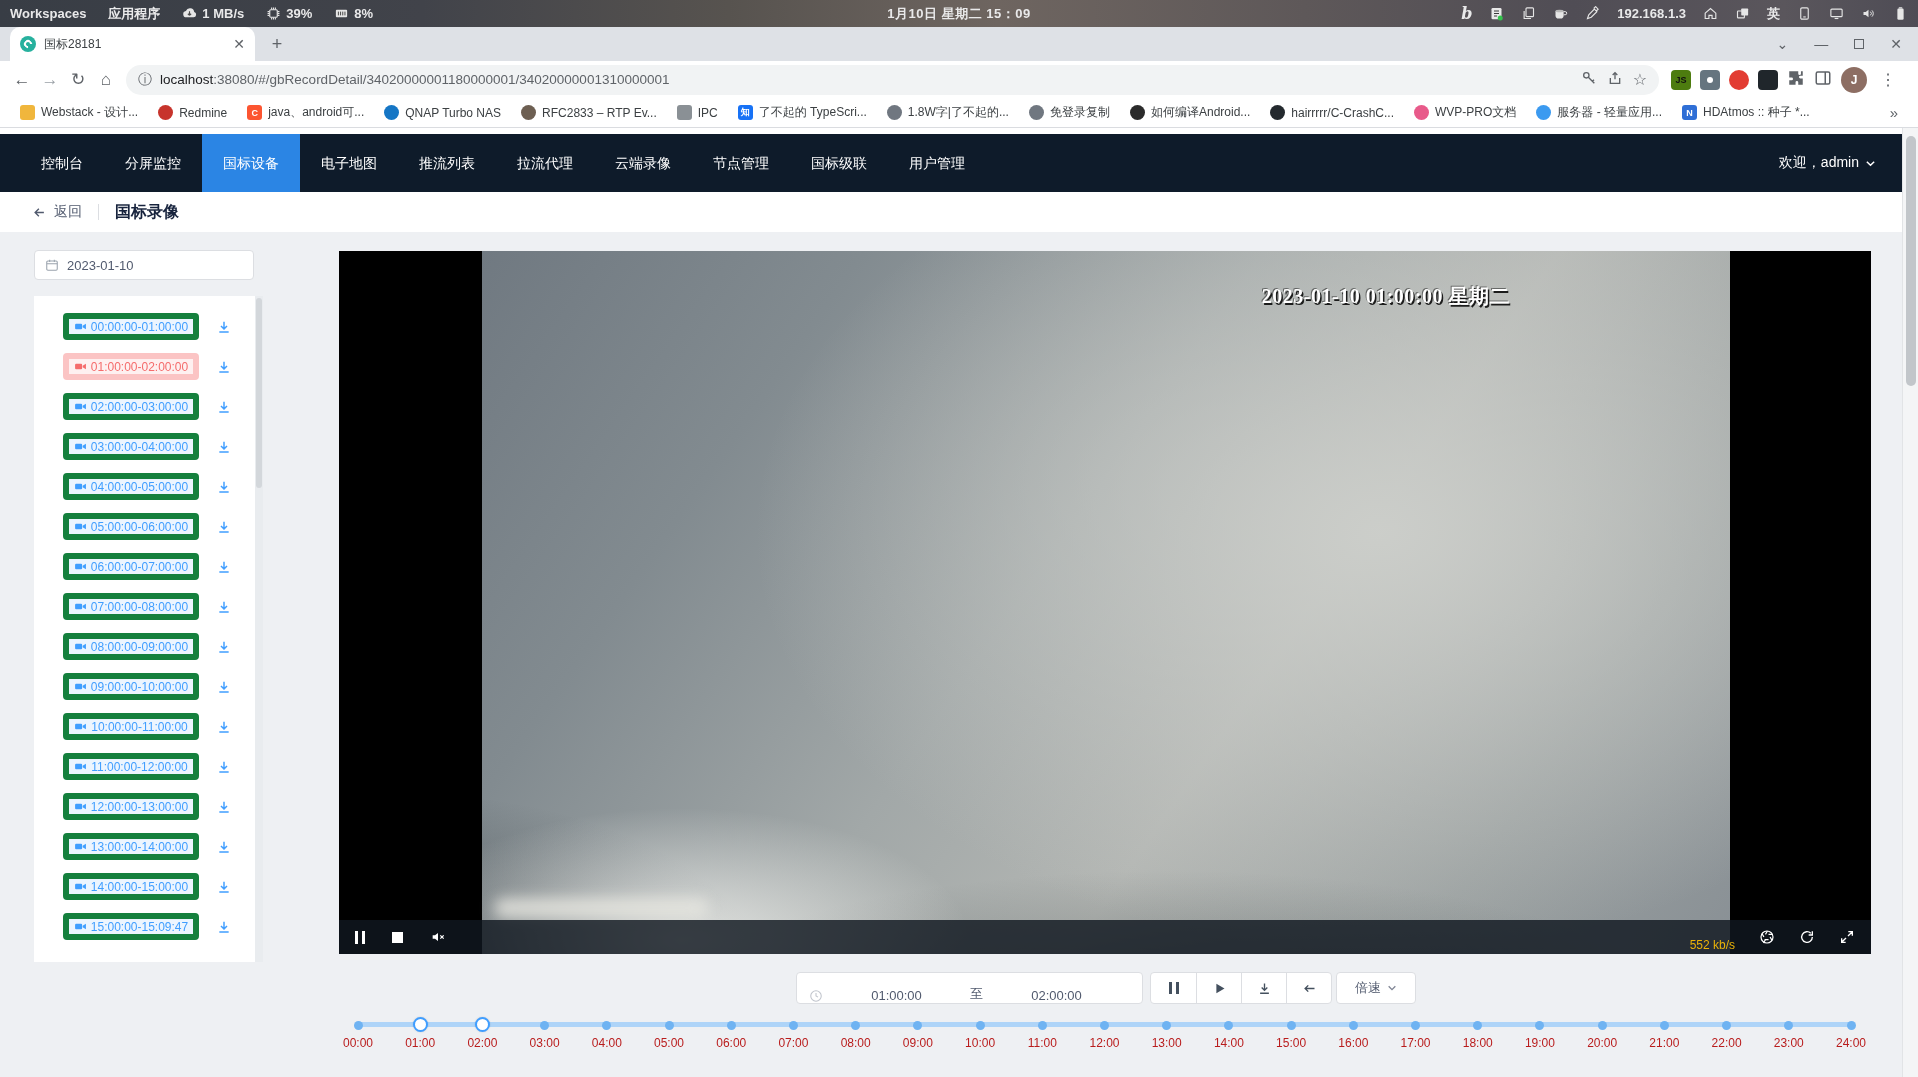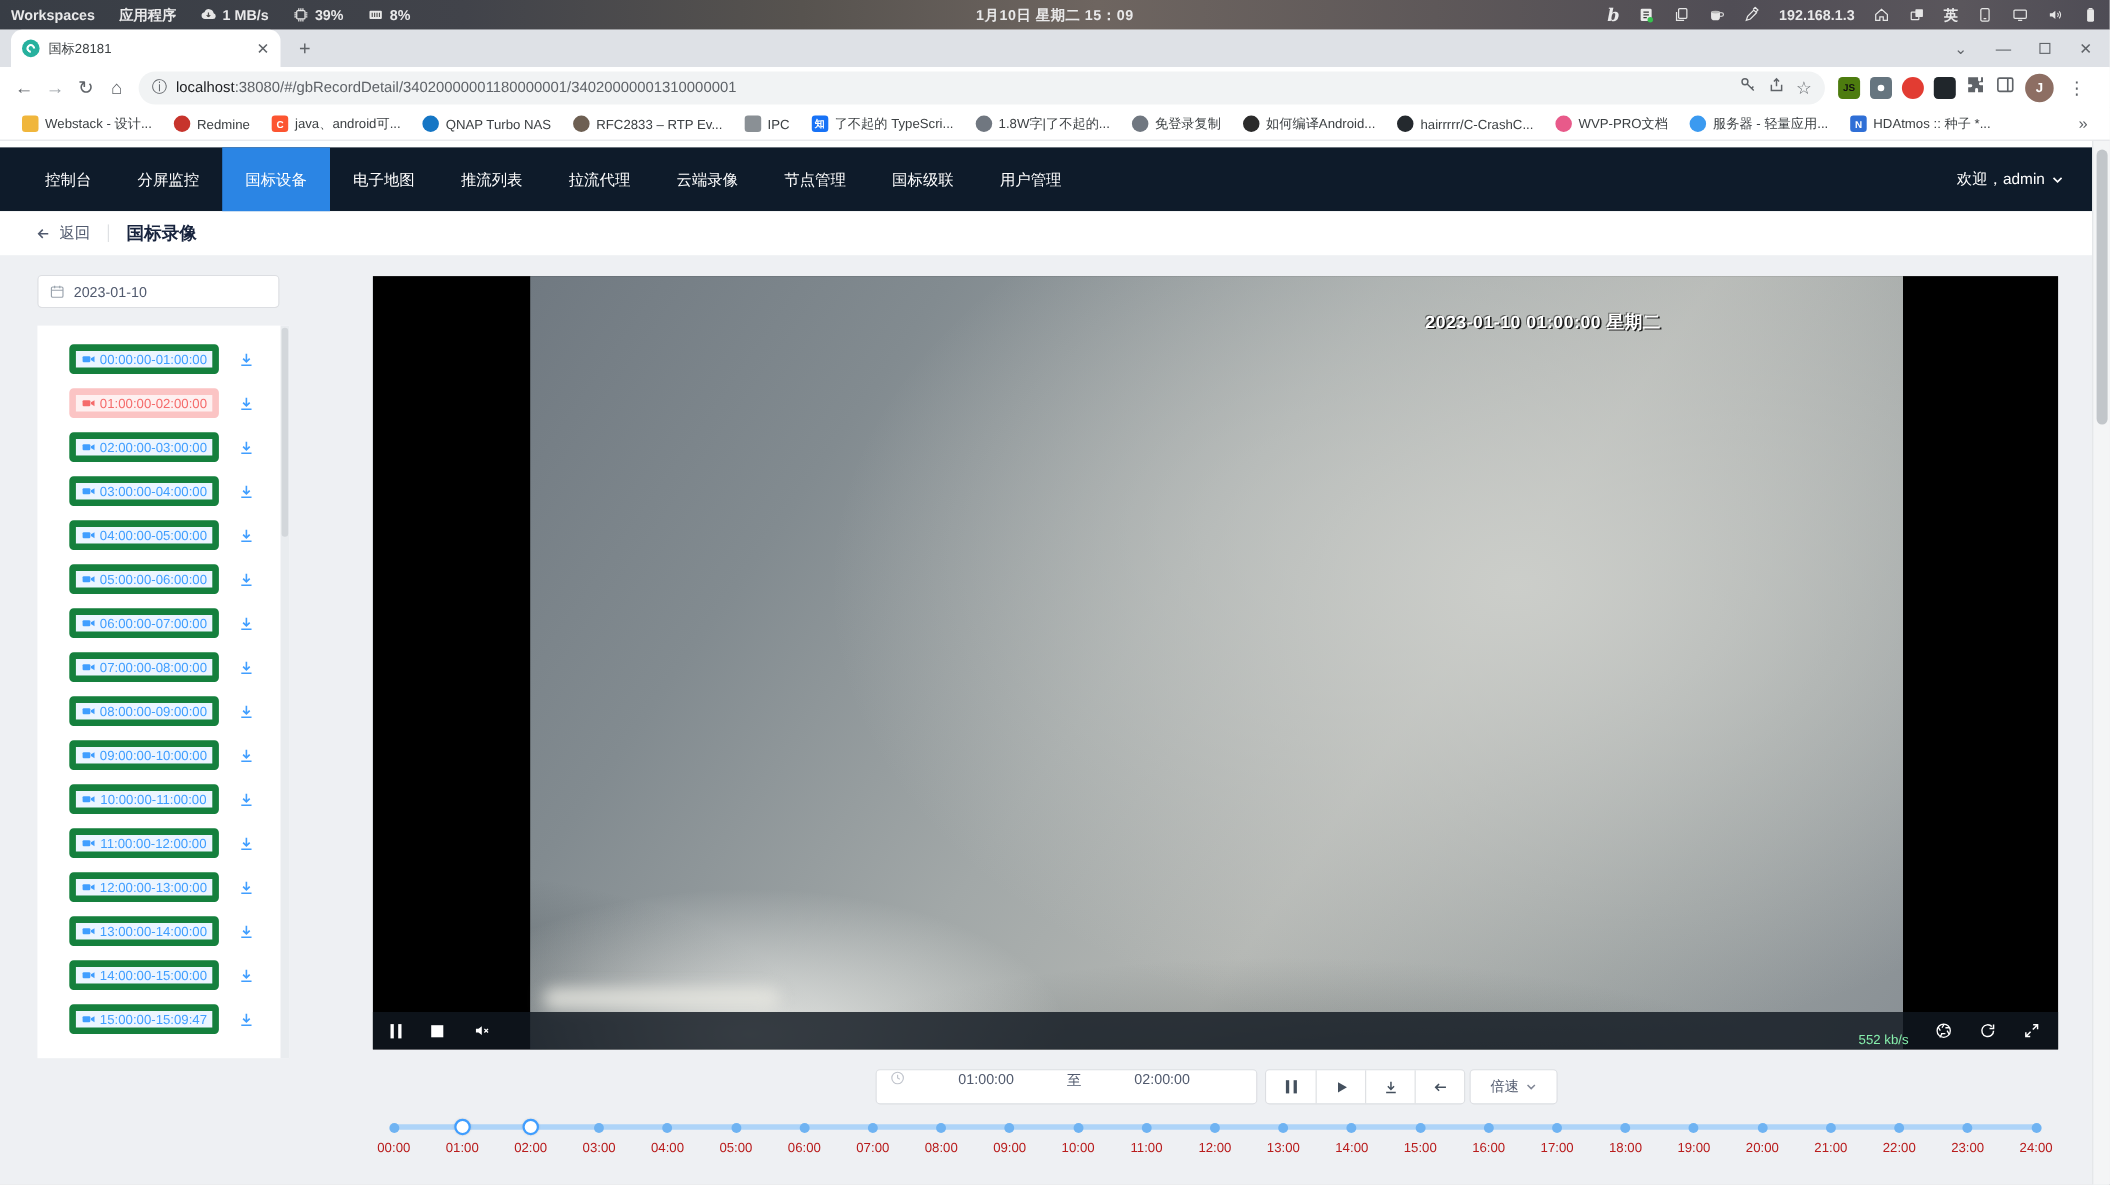--- a/index.html
+++ b/index.html
@@ -89,33 +89,33 @@
 
   
   .player { position:absolute; left:339px; top:19px; width:1532px; height:703px; background:#000; }
   .video { position:absolute; left:143px; right:141px; top:0; bottom:0;
     background:
       radial-gradient(ellipse 480px 220px at 16% 98%, rgba(246,246,242,.8), rgba(246,246,242,0) 60%),
       radial-gradient(ellipse 920px 620px at 72% 40%, rgba(205,207,203,.95), rgba(205,207,203,0) 68%),
       radial-gradient(ellipse 700px 420px at -6% 110%, rgba(34,42,46,.62), rgba(34,42,46,0) 55%),
       radial-gradient(ellipse 900px 280px at 55% 112%, rgba(64,72,74,.5), rgba(64,72,74,0) 60%),
       linear-gradient(125deg,#707981 0%,#828b90 22%,#a2a8a8 45%,#b3b6b3 62%,#9aa0a0 82%,#899095 100%); }
-  .osd { position:absolute; top:32px; right:220px; font-family:Liberation Sans, sans-serif; font-weight:700; font-size:16px; color:#fff; letter-spacing:.5px;
+  .osd { position:absolute; top:32px; right:220px; font-family:Liberation Serif, serif; font-weight:700; font-size:20px; color:#fff; letter-spacing:.5px;
     text-shadow:1.5px 1.5px 0 rgba(0,0,0,.85), -1px -1px 0 rgba(0,0,0,.45); white-space:nowrap;margin-left:39px; }
   .smudge { position:absolute; left:12px; bottom:36px; width:215px; height:20px; background:rgba(230,230,224,.8); border-radius:10px; filter:blur(7px); }
   .vbar { position:absolute; left:0; right:0; bottom:0; height:34px; background:rgba(16,23,32,.82); display:flex; align-items:center; padding:0 16px; color:#fff; }
   .vbar-left { display:flex; align-items:center; gap:27px; }
   .pausebars { display:flex; gap:4px; } .pausebars i { width:3px; height:13px; background:#fff; display:block; }
   .stopsq { width:11px; height:11px; background:#fff; display:block; }
   .vbar svg { width:16px; height:16px; display:block; }
   .vbar-right { margin-left:auto; display:flex; align-items:center; gap:24px; }
-  .bitrate { font-size:12px; color:#86efac;margin-top:16px; }
-
-  
-  .timebox { position:absolute; left:796px; top:740px; width:347px; height:32px; background:#fff; border:1px solid #dcdee2; border-radius:4px; display:flex; align-items:flex-start; padding:0 12px; }
+  .bitrate { font-size:12px; color:#eab308;margin-top:16px; }
+
+  
+  .timebox { position:absolute; left:796px; top:740px; width:347px; height:32px; background:#fff; border:1px solid #dcdee2; border-radius:4px; display:flex; align-items:flex-end; padding:0 12px; }
   .timebox svg { width:14px; height:14px; flex:none; }
   .t-val { flex:1; text-align:center; font-size:13px; color:#515a6e; }
   .t-sep { font-size:13px; color:#515a6e; }
   .btngroup { position:absolute; left:1150px; top:740px; height:32px; display:flex; background:#fff; border:1px solid #dcdee2; border-radius:4px; }
   .gbtn { width:45px; display:flex; align-items:center; justify-content:center; color:#44505e; border-left:1px solid #dcdee2; }
   .gbtn:first-child { border-left:none; }
   .gbtn svg { width:15px; height:15px; }
   .gbtn .pausebars i { background:#44505e; height:12px; }
   .speedbtn { position:absolute; left:1336px; top:740px; width:80px; height:32px; background:#fff; border:1px solid #dcdee2; border-radius:4px; display:flex; align-items:center; justify-content:center; gap:6px; font-size:13px; color:#515a6e; }
   .speedbtn svg { width:10px; height:10px; }

